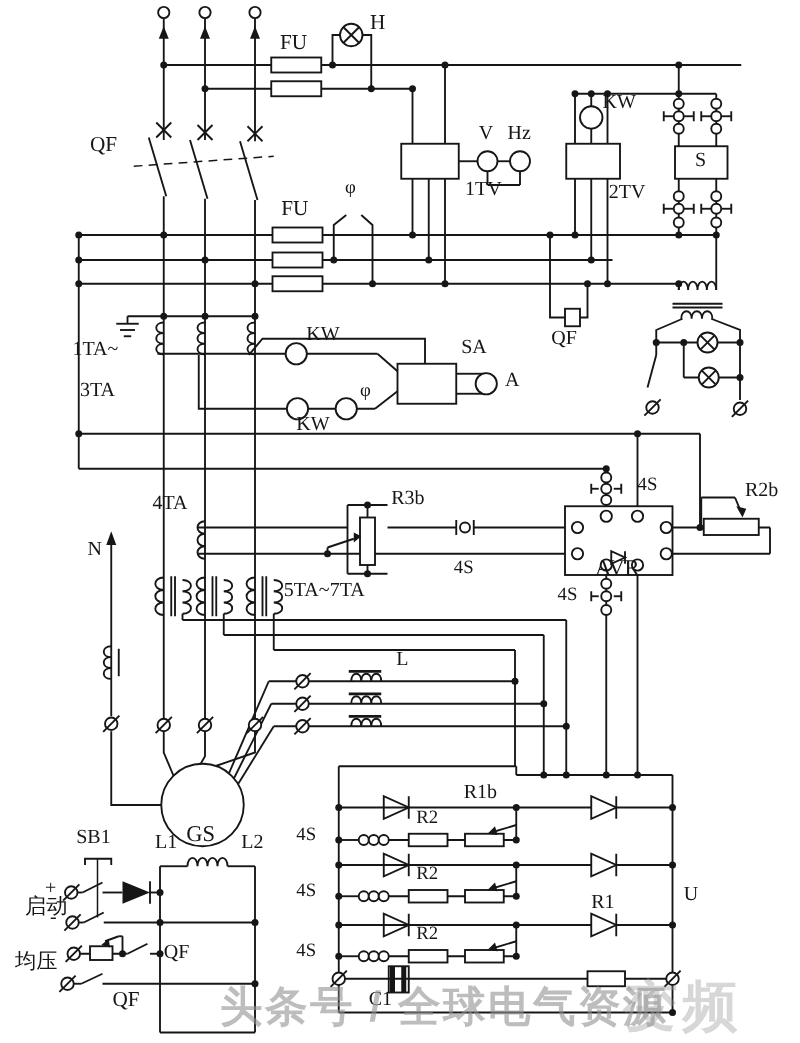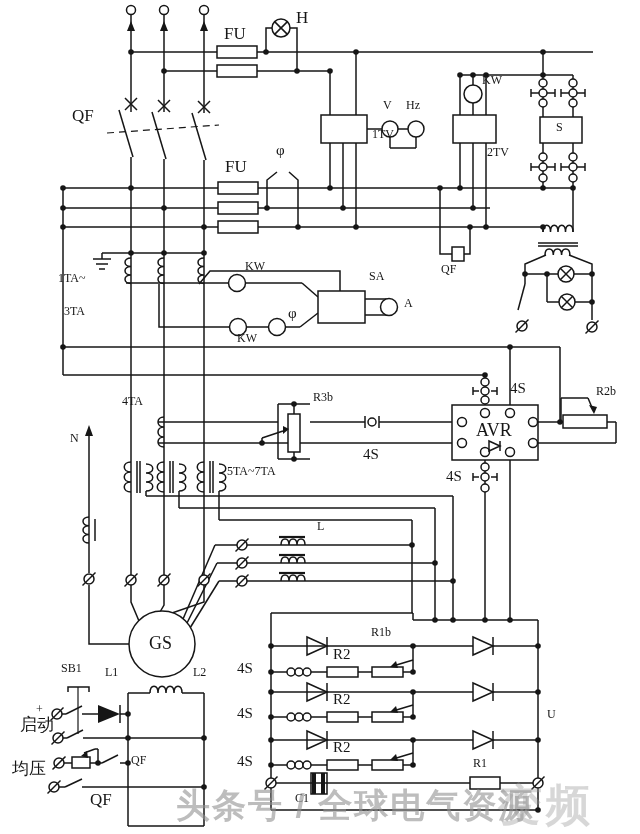--- a/index.html
+++ b/index.html
@@ -6,22 +6,22 @@
   #stage{position:relative;width:640px;height:834px;background:#fff;overflow:hidden;
          font-family:"Liberation Serif", serif;color:#161616;}
   #cv{position:absolute;left:0;top:0;}
   #cv *{stroke:#161616;stroke-width:1.5;fill:none;stroke-linecap:butt;}
   #cv .dot{fill:#161616;stroke:none;}
   #cv .w{fill:#fff;}
   #cv .blk{fill:#161616;stroke:none;}
   #cv .dash{stroke-dasharray:7 5;}
   #cv .thin{stroke-width:1.2;}
   .lb{position:absolute;white-space:nowrap;line-height:1;color:#161616;}
-  .s17{font-size:17px;} .s16{font-size:12px;} .s15{font-size:15px;}
-  .s18{font-size:18px;}
+  .s17{font-size:17px;} .s16{font-size:16px;} .s15{font-size:15px;}
+  .s18{font-size:18px;margin-top:24px;}
   .wm{position:absolute;font-size:34px;letter-spacing:2px;color:rgba(145,145,145,.60);
       font-family:"Liberation Sans",sans-serif;font-weight:bold;}
   .wm2{position:absolute;font-size:44px;color:rgba(150,150,150,.38);
       font-family:"Liberation Sans",sans-serif;font-weight:bold;letter-spacing:4px;}
 </style>
 </head>
 <body>
 
 <div id="stage">
 <svg id="cv" width="640" height="834" viewBox="0 0 640 834">
@@ -569,21 +569,21 @@
     <circle class="dot" cx="204" cy="787" r="2.8"></circle>
         <circle class="dot" cx="98" cy="763" r="2.8"></circle>
   </g>
 </svg>
 
 <span class="lb s17" style="left:72px;top:107px">QF</span>
 <span class="lb s17" style="left:224px;top:25px">FU</span>
 <span class="lb s17" style="left:296px;top:9px">H</span>
 <span class="lb s16" style="left:383px;top:99px">V</span>
 <span class="lb s16" style="left:406px;top:99px">Hz</span>
-<span class="lb s16" style="left:372px;top:128px">1TV</span>
+<span class="lb s16" style="left:372px;top:144px">1TV</span>
 <span class="lb s16" style="left:482px;top:74px">KW</span>
 <span class="lb s16" style="left:487px;top:146px">2TV</span>
 <span class="lb s16" style="left:556px;top:121px">S</span>
 <span class="lb s17" style="left:225px;top:158px">FU</span>
 <span class="lb s15" style="left:276px;top:143px">φ</span>
 <span class="lb s16" style="left:441px;top:263px">QF</span>
 <span class="lb s16" style="left:58px;top:272px">1TA~</span>
 <span class="lb s16" style="left:64px;top:305px">3TA</span>
 <span class="lb s16" style="left:245px;top:260px">KW</span>
 <span class="lb s16" style="left:237px;top:332px">KW</span>
@@ -595,34 +595,34 @@
 <span class="lb s15" style="left:363px;top:447px">4S</span>
 <span class="lb s16" style="left:70px;top:432px">N</span>
 <span class="lb s16" style="left:227px;top:465px">5TA~7TA</span>
 <span class="lb s18" style="left:476px;top:421px">AVR</span>
 <span class="lb s15" style="left:510px;top:381px">4S</span>
 <span class="lb s15" style="left:446px;top:469px">4S</span>
 <span class="lb s16" style="left:596px;top:385px">R2b</span>
 <span class="lb s16" style="left:317px;top:520px">L</span>
 <span class="lb s18" style="left:149px;top:634px">GS</span>
 <span class="lb s16" style="left:61px;top:662px">SB1</span>
-<span class="lb s16" style="left:105px;top:666px">L1</span>
+<span class="lb s16" style="left:124px;top:666px">L1</span>
 <span class="lb s16" style="left:193px;top:666px">L2</span>
 <span class="lb s17" style="left:20px;top:716px">启动</span>
 <span class="lb s16" style="left:36px;top:703px">+</span>
 <span class="lb s16" style="left:40px;top:726px">-</span>
 <span class="lb s17" style="left:12px;top:760px">均压</span>
 <span class="lb s16" style="left:131px;top:754px">QF</span>
 <span class="lb s17" style="left:90px;top:791px">QF</span>
 <span class="lb s16" style="left:371px;top:626px">R1b</span>
 <span class="lb s15" style="left:333px;top:647px">R2</span>
 <span class="lb s15" style="left:333px;top:692px">R2</span>
 <span class="lb s15" style="left:333px;top:740px">R2</span>
 <span class="lb s15" style="left:237px;top:661px">4S</span>
 <span class="lb s15" style="left:237px;top:706px">4S</span>
 <span class="lb s15" style="left:237px;top:754px">4S</span>
 <span class="lb s16" style="left:295px;top:792px">C1</span>
-<span class="lb s16" style="left:473px;top:757px">R1</span>
+<span class="lb s16" style="left:473px;top:714px">R1</span>
 <span class="lb s16" style="left:547px;top:708px">U</span>
 
 <div class="wm" style="left:176px;top:783px">头条号 / 全球电气资源</div>
 <div class="wm2" style="left:498px;top:776px">变频器</div>
 </div>
 
 </body></html>

